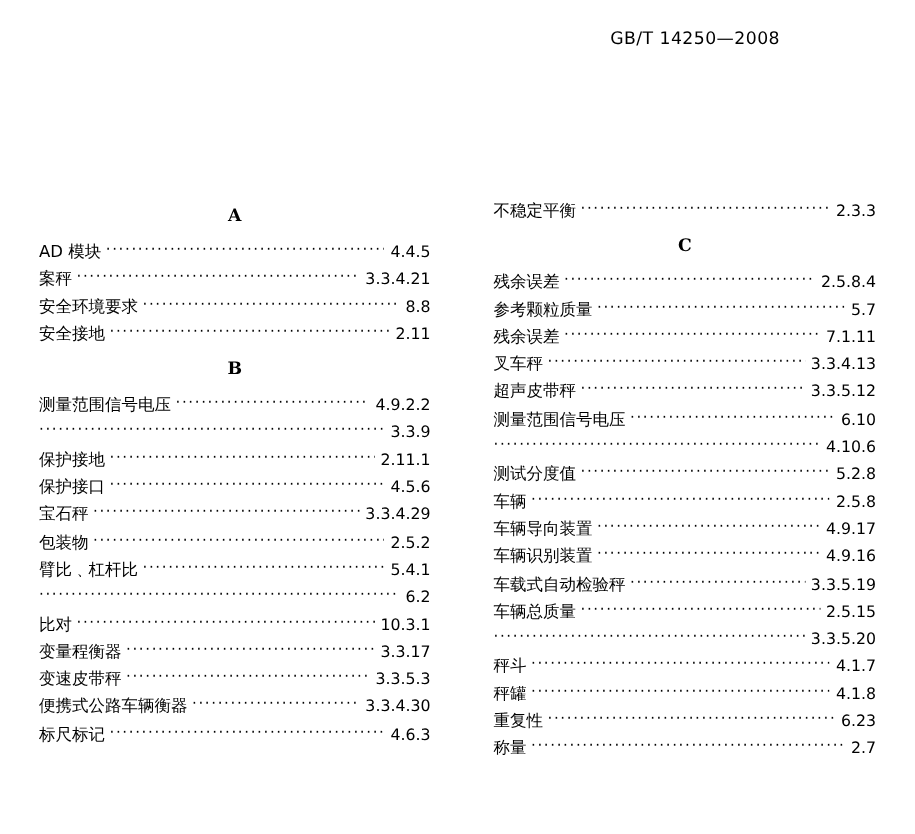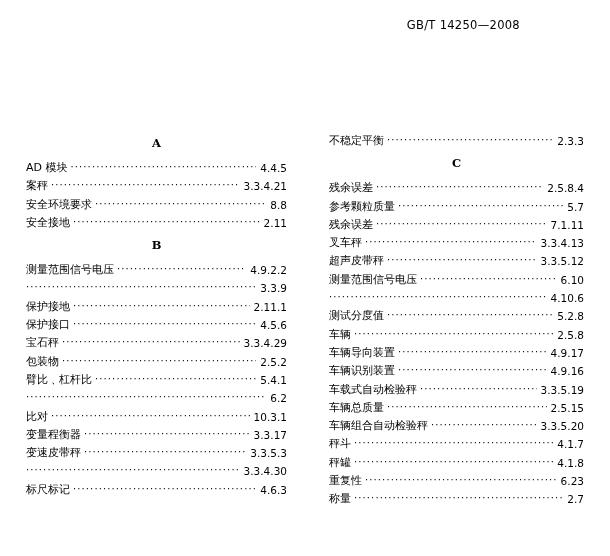--- a/index.html
+++ b/index.html
@@ -189,20 +189,21 @@
         <span class="term">变量程衡器</span>
         <span class="dots">·······································································································</span>
         <span class="num">3.3.17</span>
       </div>
       <div class="entry">
         <span class="term">变速皮带秤</span>
         <span class="dots">·······································································································</span>
         <span class="num">3.3.5.3</span>
       </div>
       <div class="entry">
+        <span class="term">便携式公路车辆衡器</span>
         <span class="dots">·······································································································</span>
         <span class="num">3.3.4.30</span>
       </div>
       <div class="entry">
         <span class="term">标尺标记</span>
         <span class="dots">·······································································································</span>
         <span class="num">4.6.3</span>
       </div>
 
     </div>
@@ -277,21 +278,20 @@
         <span class="term">车载式自动检验秤</span>
         <span class="dots">·······································································································</span>
         <span class="num">3.3.5.19</span>
       </div>
       <div class="entry">
         <span class="term">车辆总质量</span>
         <span class="dots">·······································································································</span>
         <span class="num">2.5.15</span>
       </div>
       <div class="entry">
-        <span class="term">车辆组合自动检验秤</span>
         <span class="dots">·······································································································</span>
         <span class="num">3.3.5.20</span>
       </div>
       <div class="entry">
         <span class="term">秤斗</span>
         <span class="dots">·······································································································</span>
         <span class="num">4.1.7</span>
       </div>
       <div class="entry">
         <span class="term">秤罐</span>

